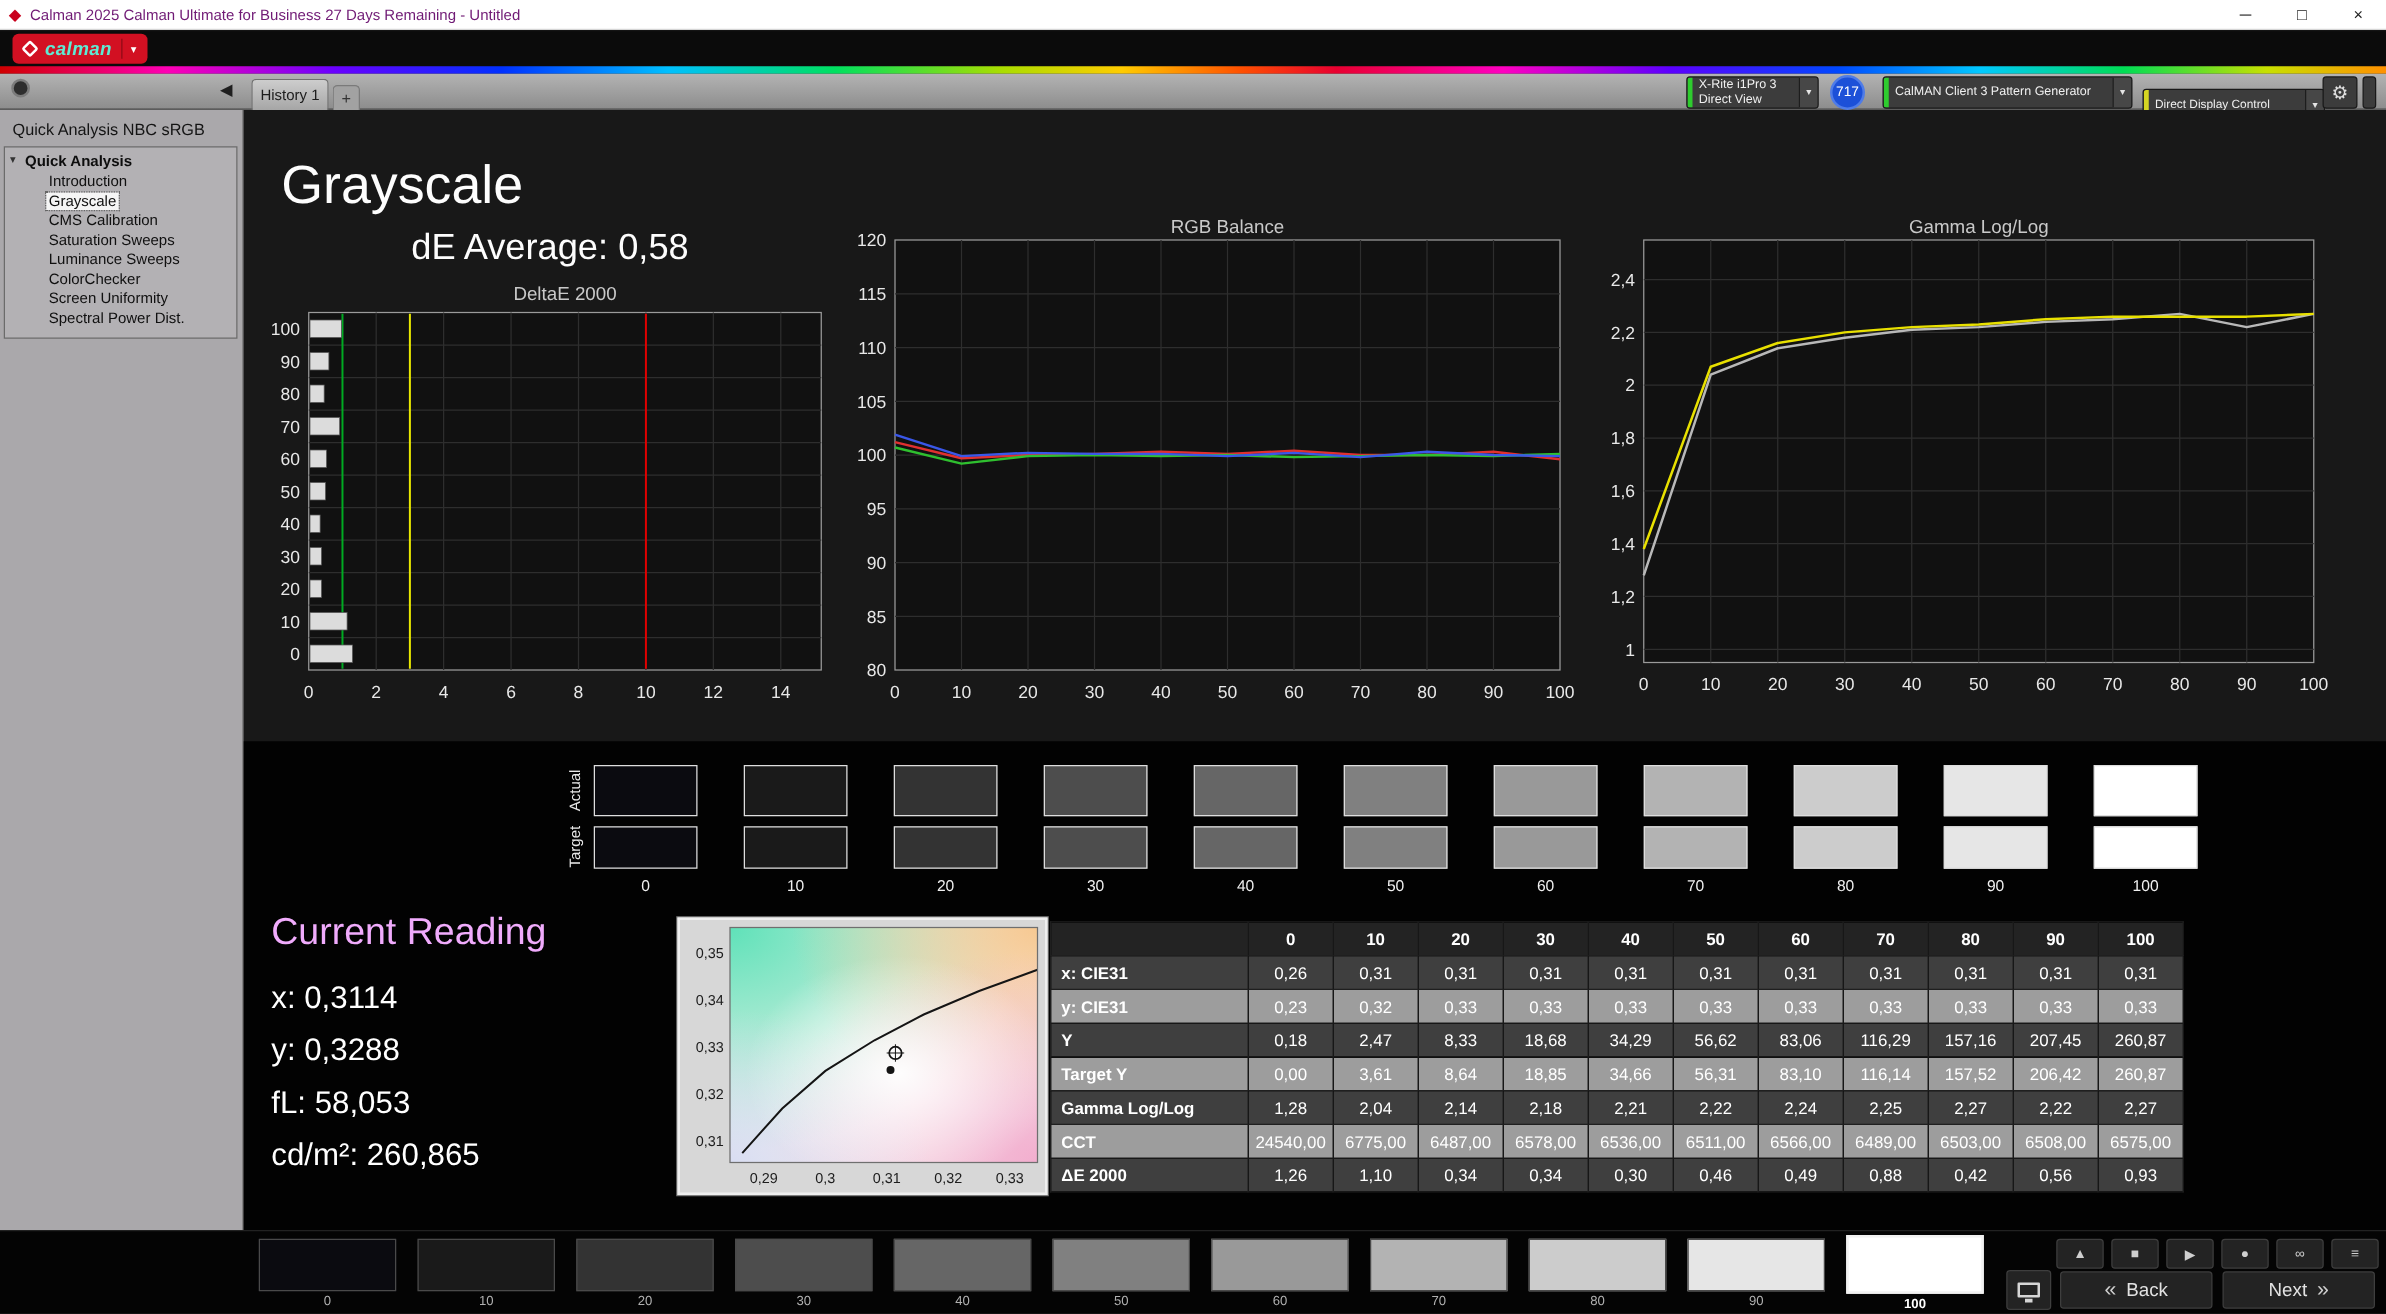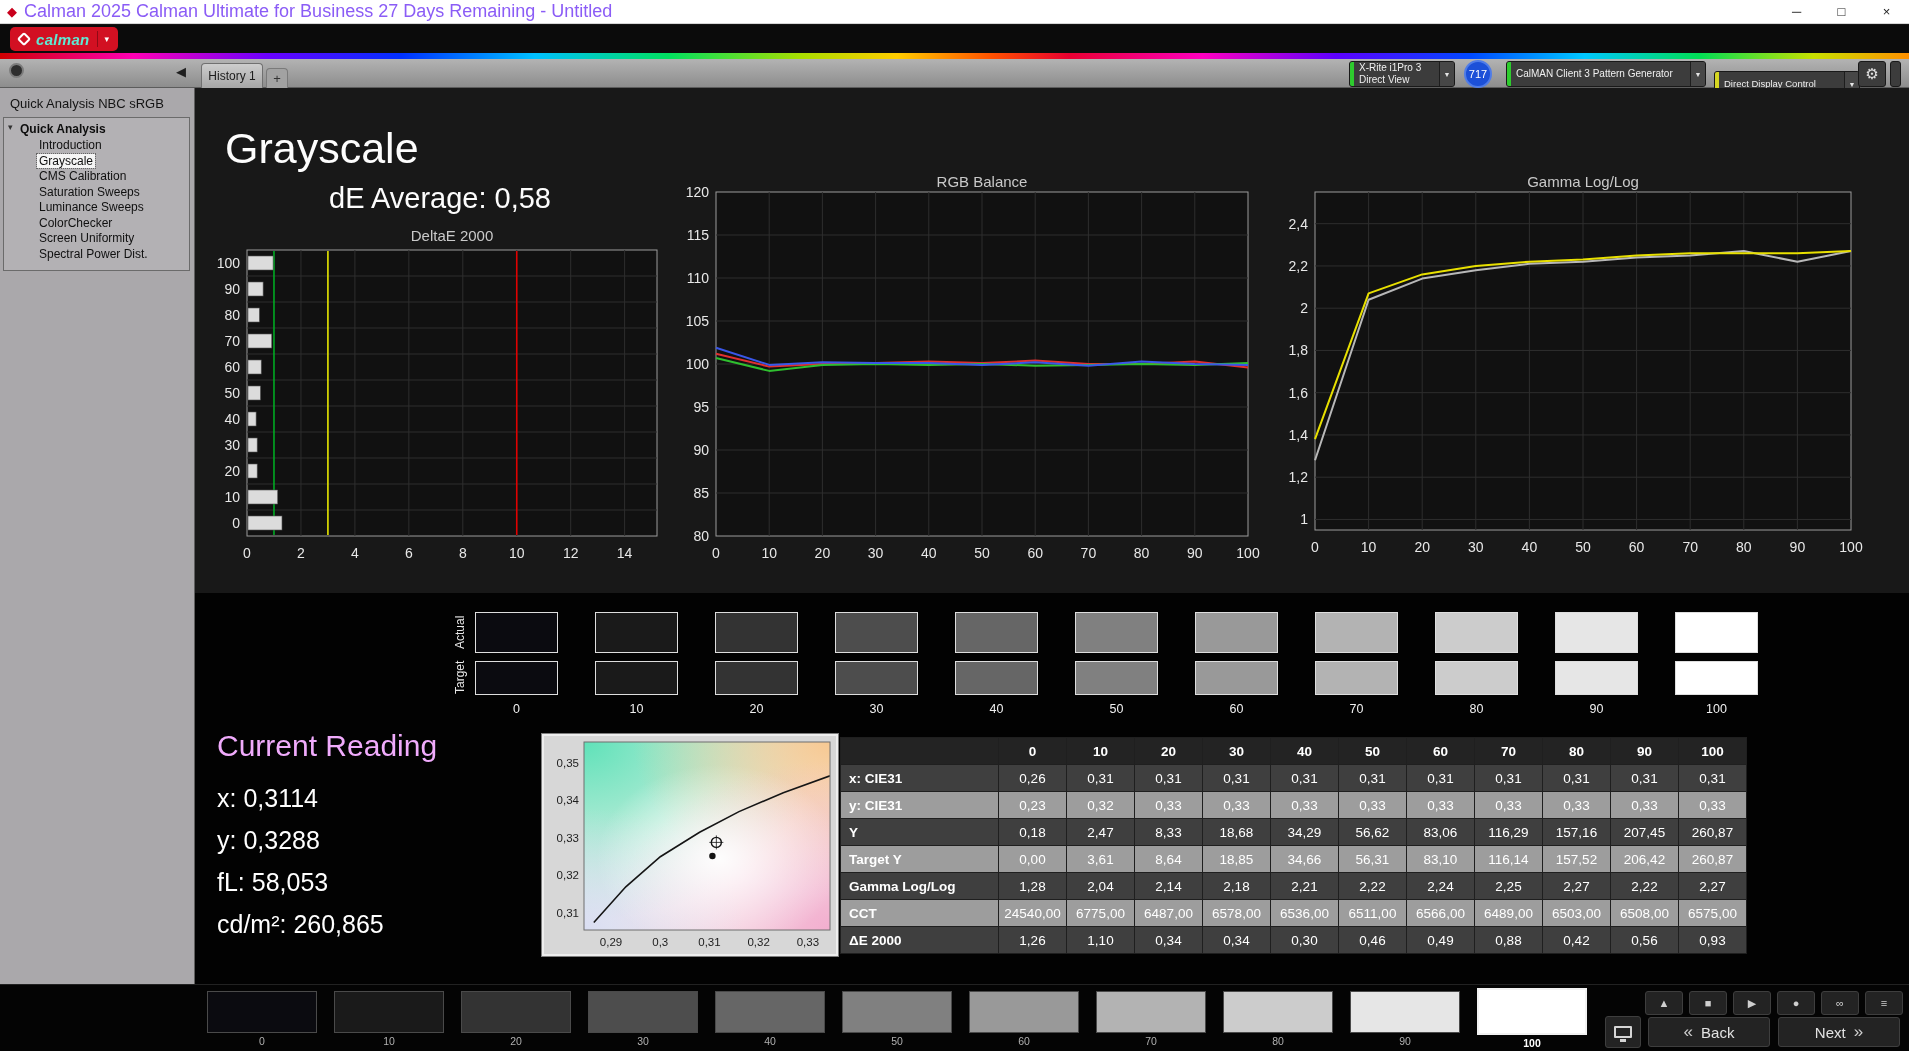--- a/index.html
+++ b/index.html
@@ -5,21 +5,21 @@
   *{margin:0;padding:0;box-sizing:border-box;}
   html,body{background:#333;}
   #app{position:relative;width:1909px;height:1051px;background:#141414;overflow:hidden;
        font-family:"Liberation Sans",sans-serif;}
   svg text{font-family:"Liberation Sans",sans-serif;}
 
   
   .titlebar{position:absolute;left:0;top:0;width:100%;height:24px;background:#fff;
             display:flex;align-items:center;border-bottom:1px solid #d6d6d6;}
   .title-icon{margin-left:7px;color:#c9001c;font-size:13px;line-height:1;}
-  .title-text{margin-left:7px;font-size:18px;color:#8b5cf6;}
+  .title-text{margin-left:7px;font-size:12px;color:#701a75;}
   .win-btns{margin-left:auto;display:flex;height:100%;}
   .win-btn{width:45px;height:100%;display:flex;align-items:center;justify-content:center;
            font-size:13px;color:#222;}
 
   
   .logobar{position:absolute;left:0;top:25px;width:100%;height:28px;background:#0b0b0b;
            display:flex;align-items:center;}
   .logo{margin-left:10px;height:24px;background:#d21022;border-radius:5px;display:flex;
         align-items:center;padding:0 9px;gap:7px;}
   .logo-diamond{width:10px;height:10px;border:2px solid #fff;transform:rotate(45deg);border-radius:2px;}

